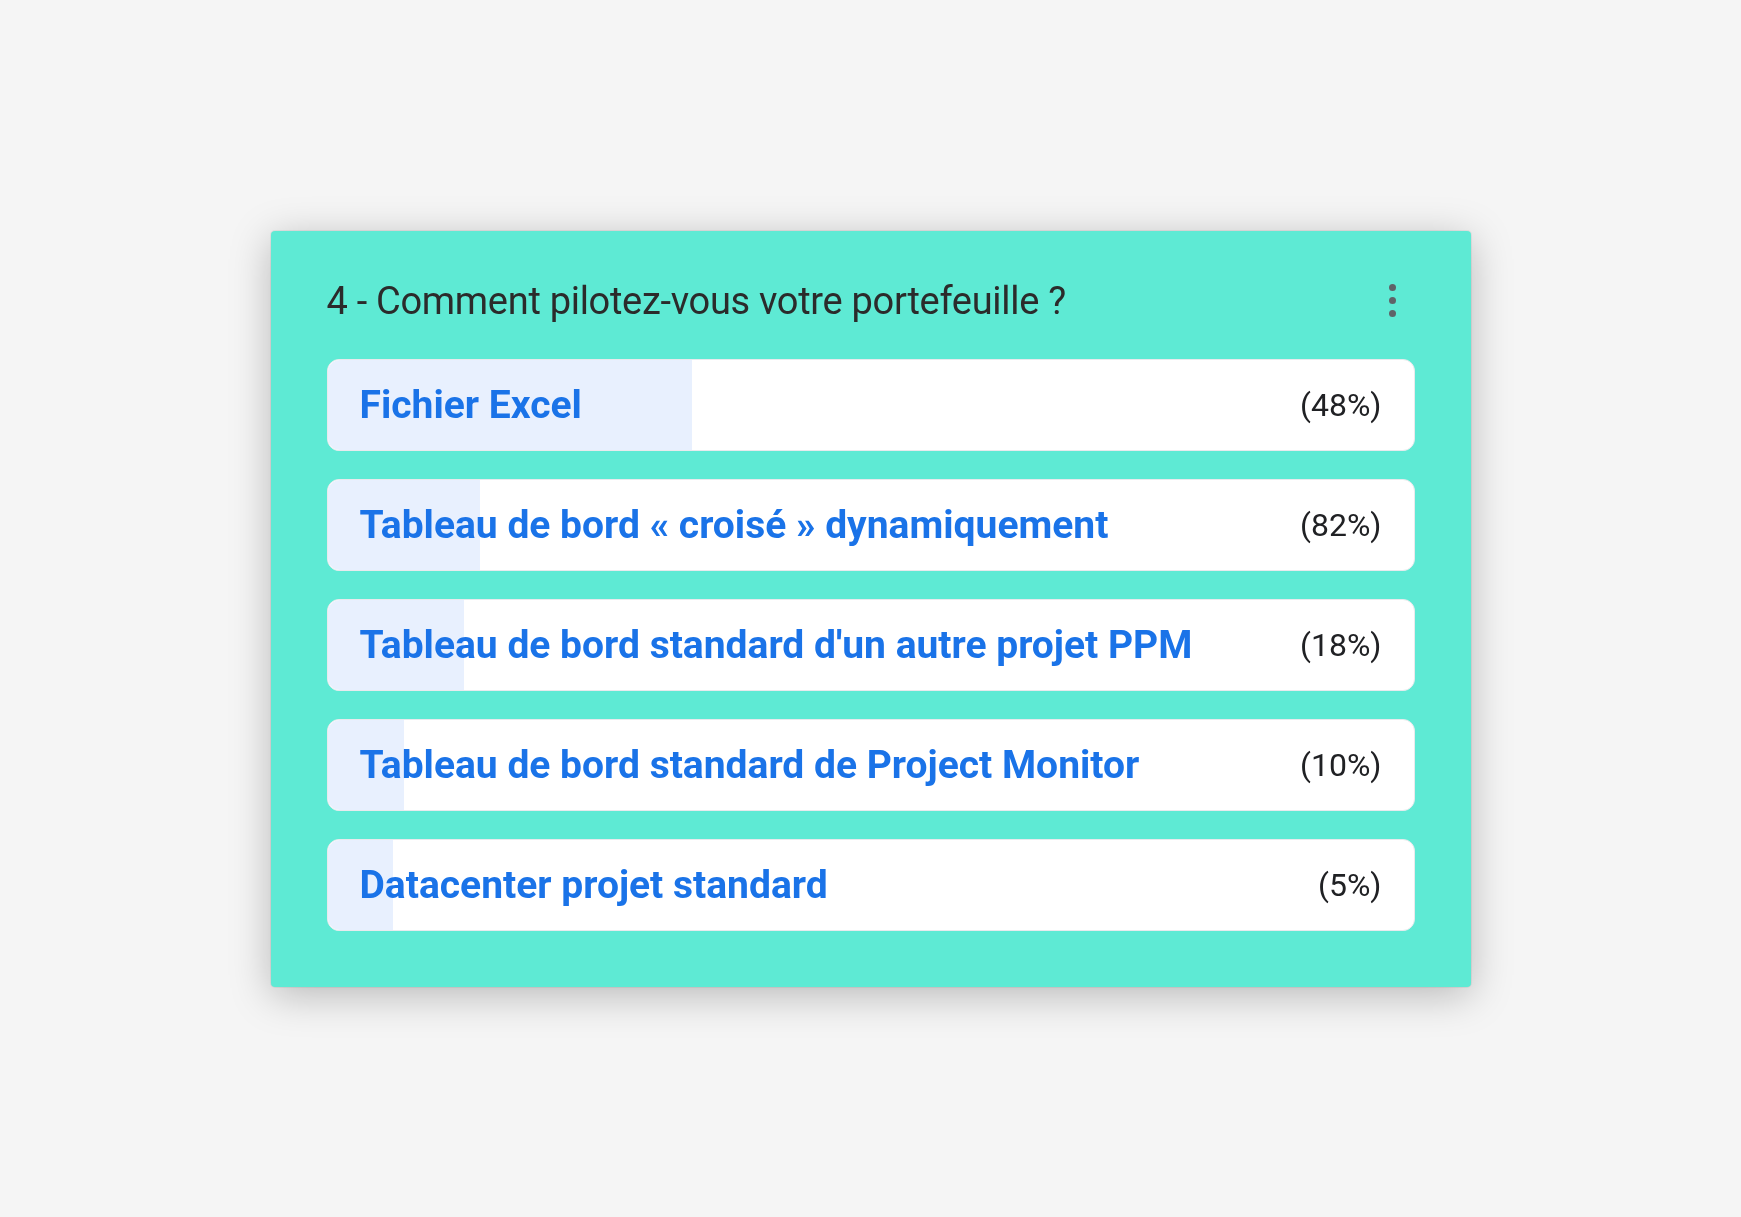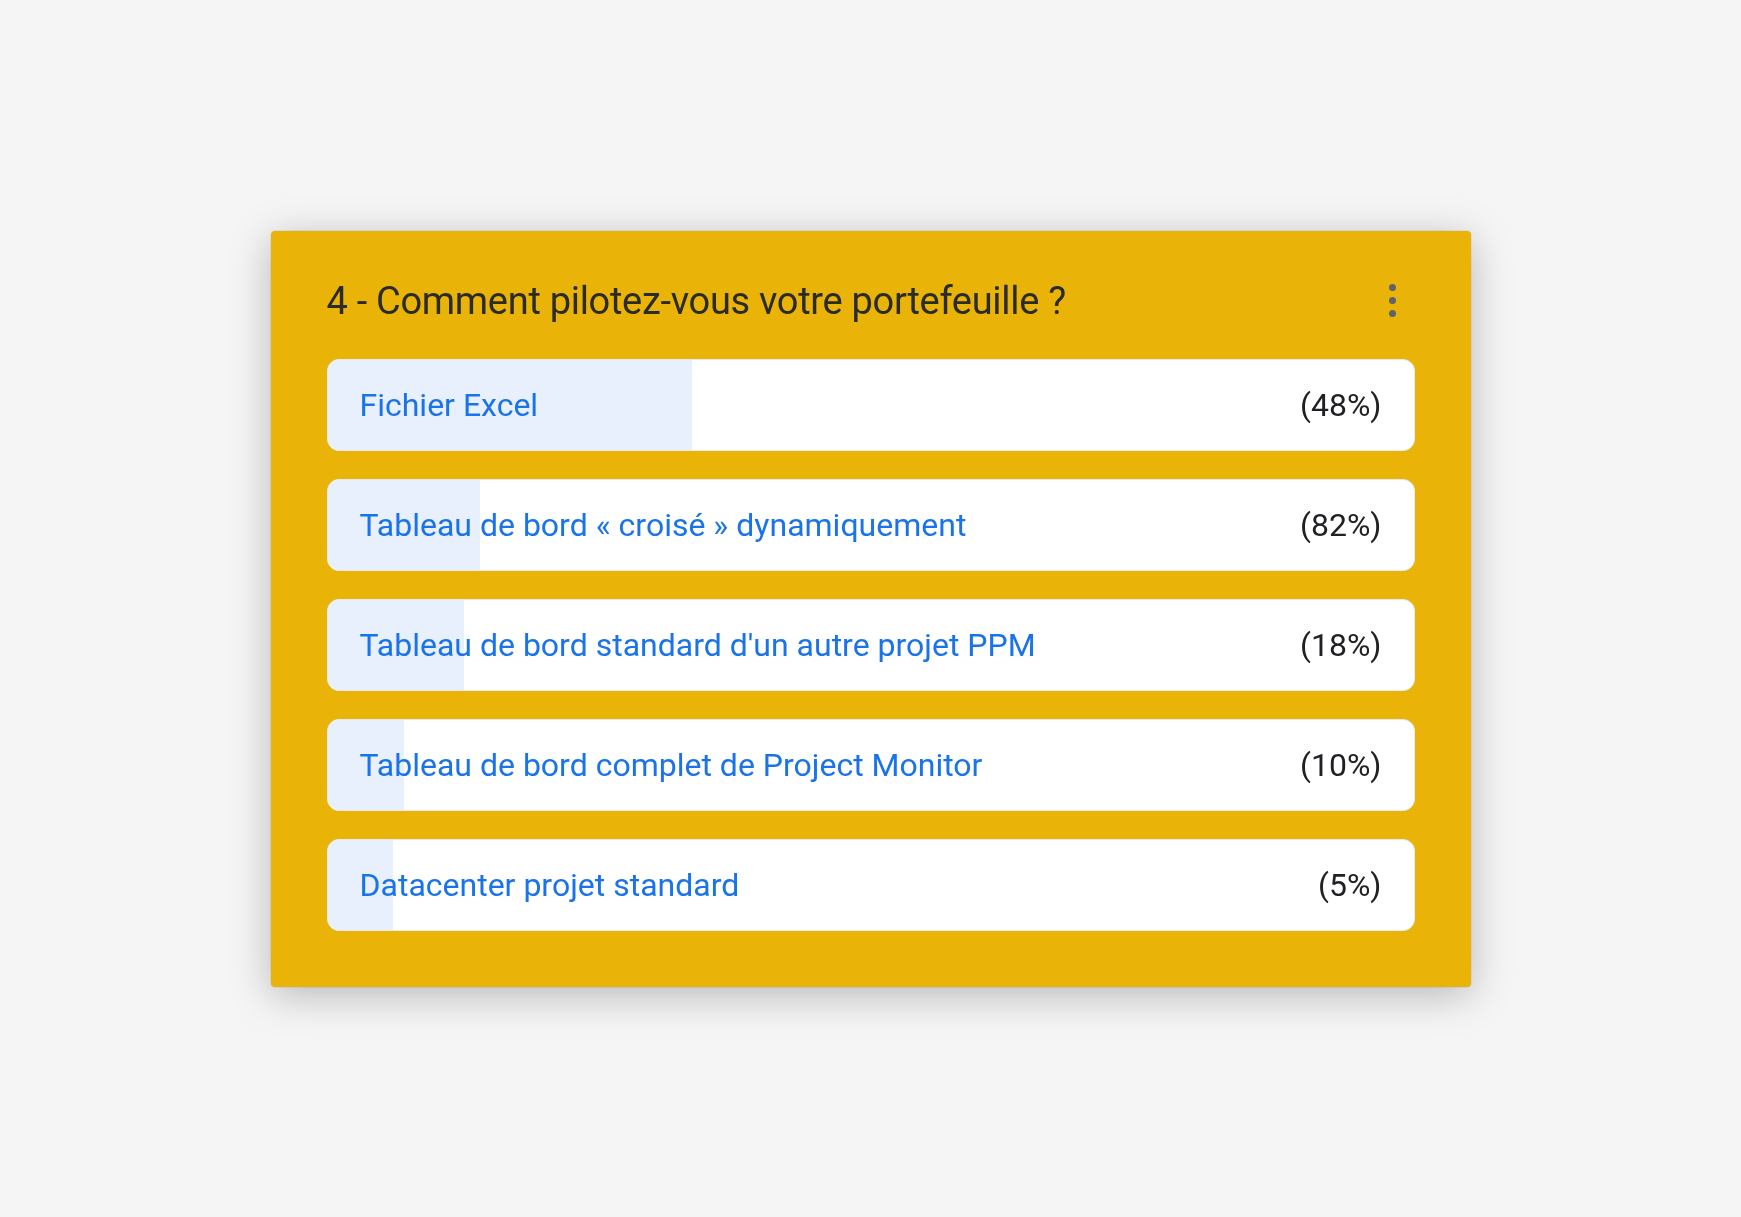--- a/index.html
+++ b/index.html
@@ -10,21 +10,21 @@
     body {
       font-family: -apple-system, BlinkMacSystemFont, "Segoe UI", Roboto, Helvetica, Arial, sans-serif;
       background: #f5f5f5;
       display: flex;
       align-items: center;
       justify-content: center;
       min-height: 100vh;
       padding: 40px;
     }
     .card {
-      background: #eab308;
+      background: #5eead4;
       width: 1200px;
       padding: 48px 56px 56px 56px;
       box-shadow: 0 8px 40px rgba(0,0,0,0.25), 0 0 0 1px rgba(0,0,0,0.05);
       border-radius: 4px;
     }
     .header {
       display: flex;
       align-items: center;
       justify-content: space-between;
       margin-bottom: 36px;
@@ -77,22 +77,22 @@
       left: 0;
       top: 0;
       bottom: 0;
       background: #e8f0fe;
       border-radius: 12px 0 0 12px;
       z-index: 1;
     }
     .label {
       position: relative;
       z-index: 2;
-      font-size: 32px;
-      font-weight: 400;
+      font-size: 39px;
+      font-weight: 700;
       color: #1a73e8;
     }
     .pct {
       position: relative;
       z-index: 2;
       font-size: 32px;
       font-weight: 400;
       color: #202124;
       margin-left: 36px;
     }
@@ -126,21 +126,21 @@
     </div>
 
     <div class="option">
       <div class="fill" style="width:12.6%"></div>
       <span class="label">Tableau de bord standard d'un autre projet PPM</span>
       <span class="pct">(18%)</span>
     </div>
 
     <div class="option">
       <div class="fill" style="width:7%"></div>
-      <span class="label">Tableau de bord complet de Project Monitor</span>
+      <span class="label">Tableau de bord standard de Project Monitor</span>
       <span class="pct">(10%)</span>
     </div>
 
     <div class="option">
       <div class="fill" style="width:6%"></div>
       <span class="label">Datacenter projet standard</span>
       <span class="pct">(5%)</span>
     </div>
 
   </div>

